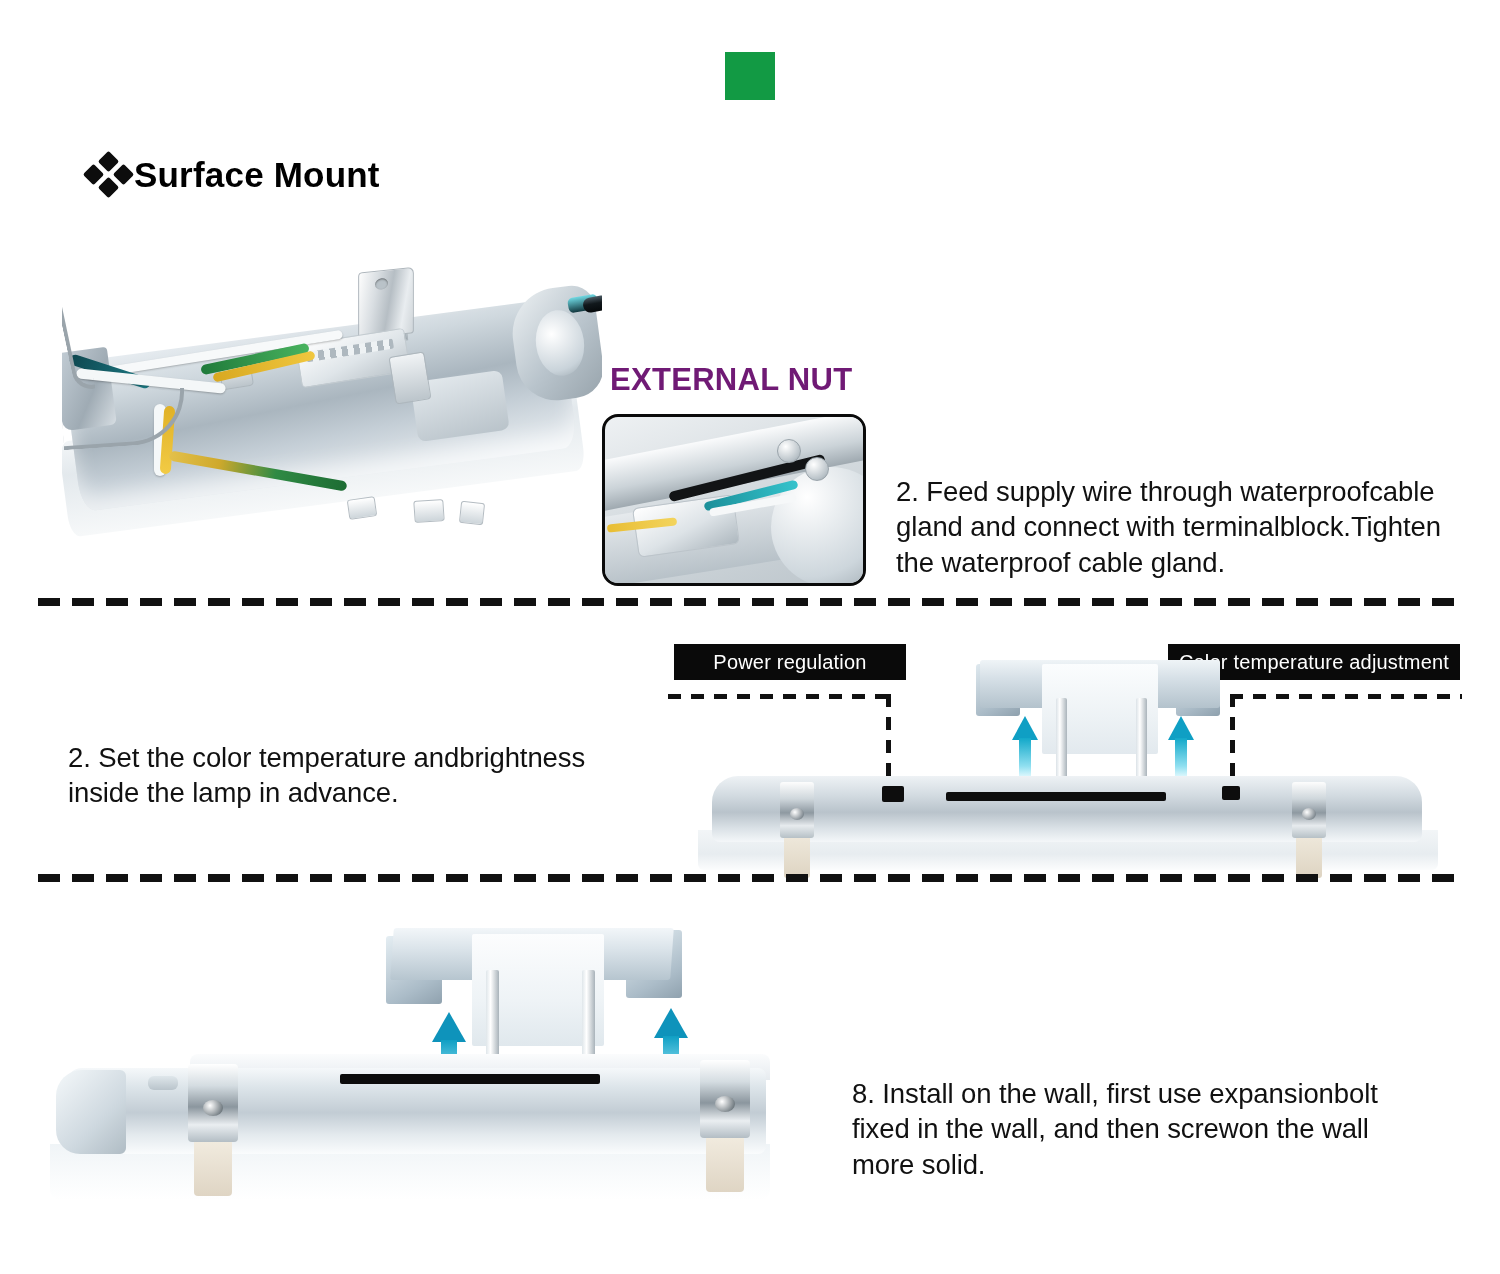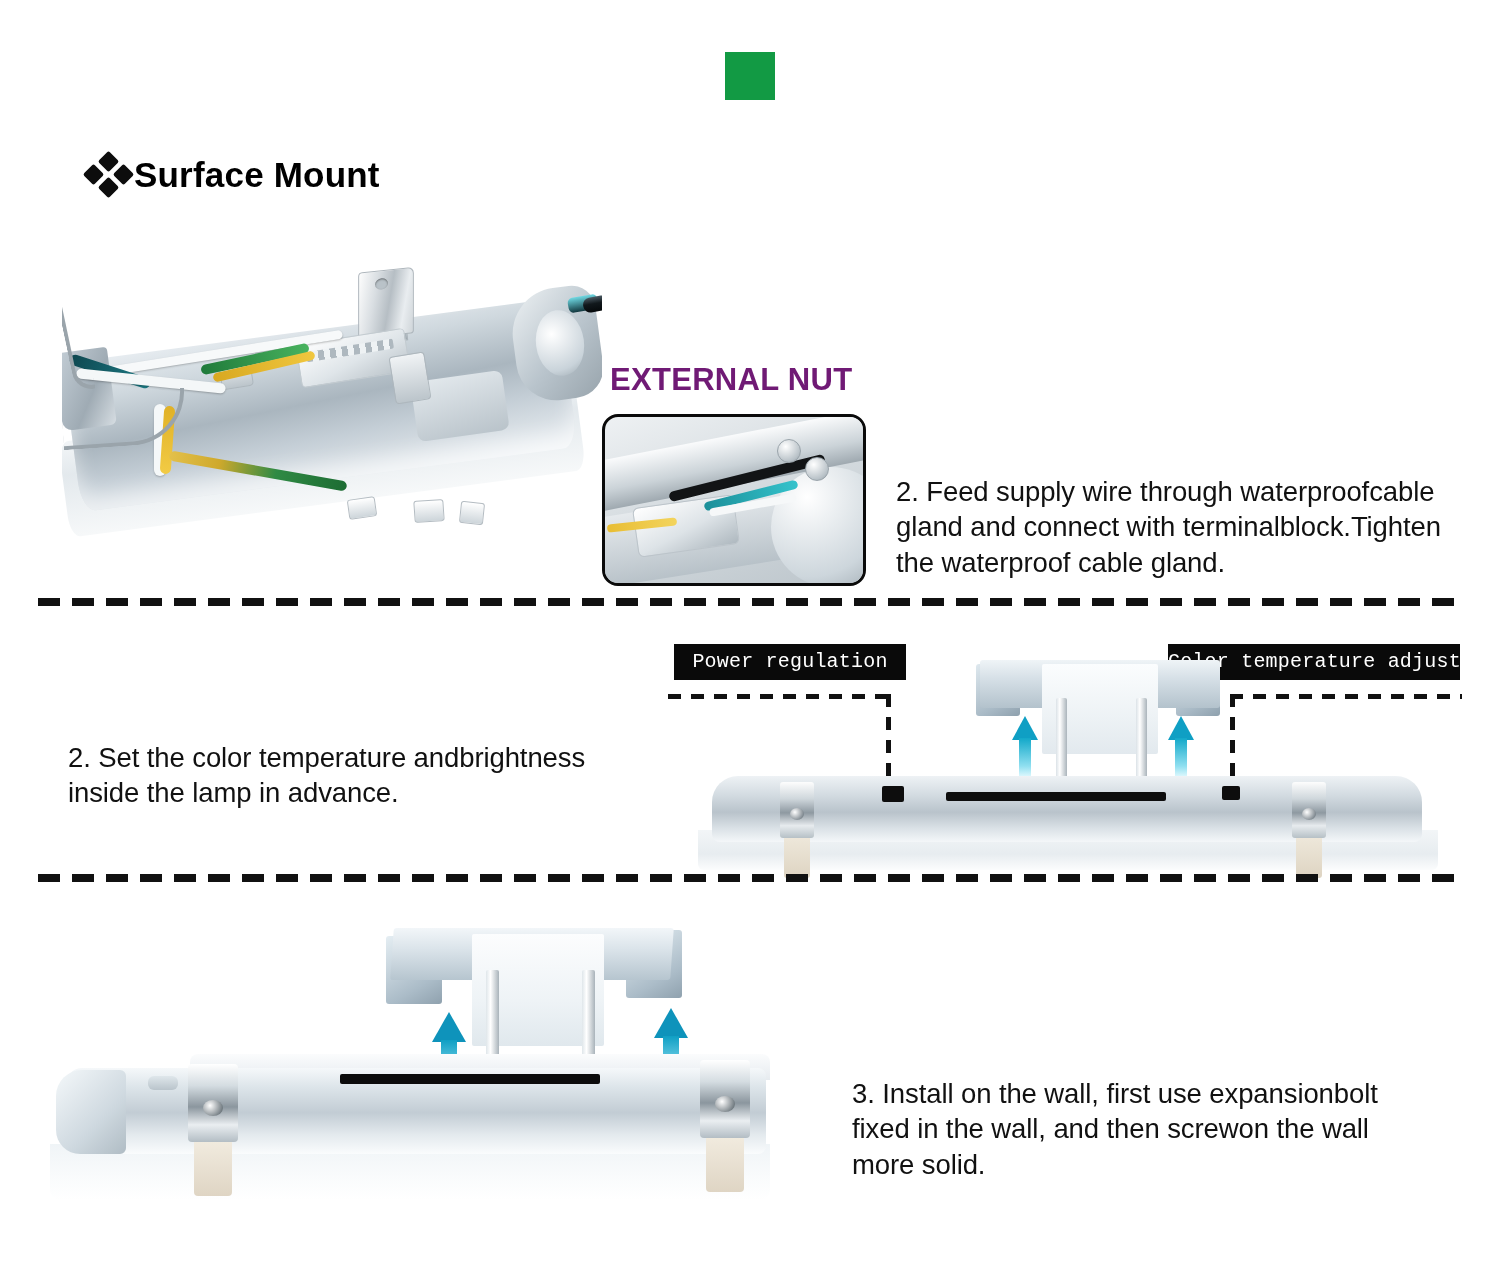--- a/index.html
+++ b/index.html
@@ -391,21 +391,21 @@
     background: radial-gradient(circle at 35% 30%,#ffffff,#b9c2c8 70%,#8d979e);
     border: 1px solid #9aa4ab;
   }
   .ins-screw-a { left: 172px; top: 22px; }
   .ins-screw-b { left: 200px; top: 40px; }
 
   
   .mid-diagram {
     position: absolute;
     left: 660px; top: 634px;
-    width: 810px; height: 220px; font-family: Liberation Mono, monospace;
+    width: 810px; height: 220px;
   }
   .label-box {
     position: absolute;
     background: #0a0a0a;
     color: #ffffff;
     font-size: 20px;
     line-height: 36px;
     height: 36px;
     text-align: center;
     white-space: nowrap;
@@ -825,13 +825,13 @@
   <div class="b-lamp"></div>
   <div class="b-lamp-cap"></div>
   <div class="b-nub"></div>
   <div class="b-lamp-slot"></div>
   <div class="b-clamp-foot bcf-a"></div>
   <div class="b-clamp-foot bcf-b"></div>
   <div class="b-clamp bcl-a"></div>
   <div class="b-clamp bcl-b"></div>
 </div>
 
-<p class="step-text step-3">3. Install on the wall, first use expansionbolt fixed in the wall, and then screwon the wall more solid.</p>
+<p class="step-text step-3">8. Install on the wall, first use expansionbolt fixed in the wall, and then screwon the wall more solid.</p>
 
 </body></html>

